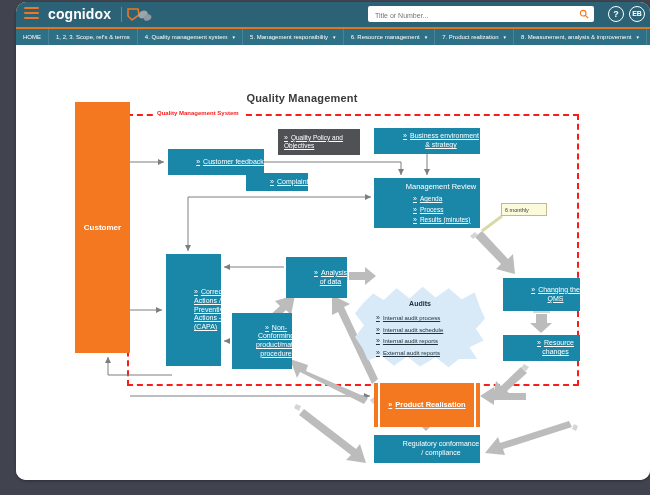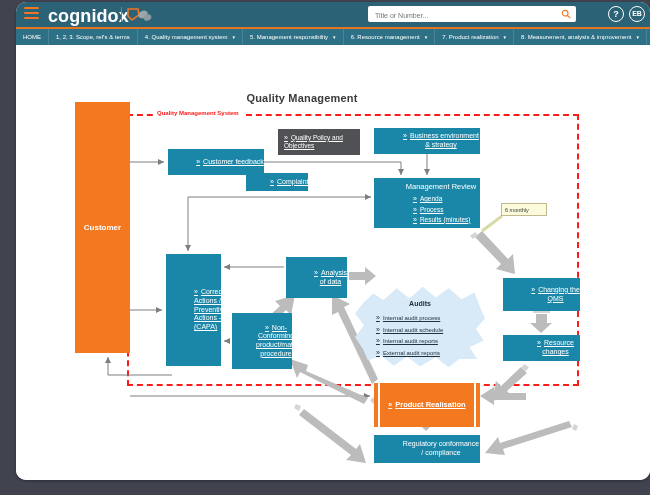--- a/index.html
+++ b/index.html
@@ -15,27 +15,27 @@
     box-shadow:0 1px 3px rgba(0,0,0,.35);
   }
   
   .header{
     position:absolute;left:0;top:0;width:634px;height:25px;
     background:#2b6276;border-bottom:2px solid #e2751e;
   }
   .hamburger{position:absolute;left:8px;top:5px;width:15px;height:14px;cursor:pointer;}
   .hamburger i{display:block;height:2px;background:#ef7622;margin-bottom:3px;border-radius:1px;}
   .brand{
-    position:absolute;left:32px;top:4px;color:#ffffff;font-size:18px;
+    position:absolute;left:32px;top:4px;color:#ffffff;font-size:14px;
     font-weight:bold;letter-spacing:.1px;
   }
   .brand-divider{position:absolute;left:105px;top:5px;width:1px;height:15px;background:#5b8b9c;}
   .logo-mark{position:absolute;left:110px;top:4px;width:26px;height:17px;}
   .search-wrap{
-    position:absolute;left:352px;top:4px;width:208px;height:16px;
+    position:absolute;left:352px;top:4px;width:226px;height:16px;
     background:#ffffff;border-radius:2px;
   }
   .search-input{
     position:absolute;left:5px;top:0;width:195px;height:16px;border:none;outline:none;
     font-size:7px;color:#9aa2a8;background:transparent;font-family:"Liberation Sans", sans-serif;
   }
   .search-icon{position:absolute;right:5px;top:3px;width:10px;height:10px;cursor:pointer;}
   .help-btn{
     position:absolute;left:592px;top:4px;width:16px;height:16px;border-radius:50%;
     border:1.3px solid #ffffff;color:#fff;font-size:9px;font-weight:bold;

